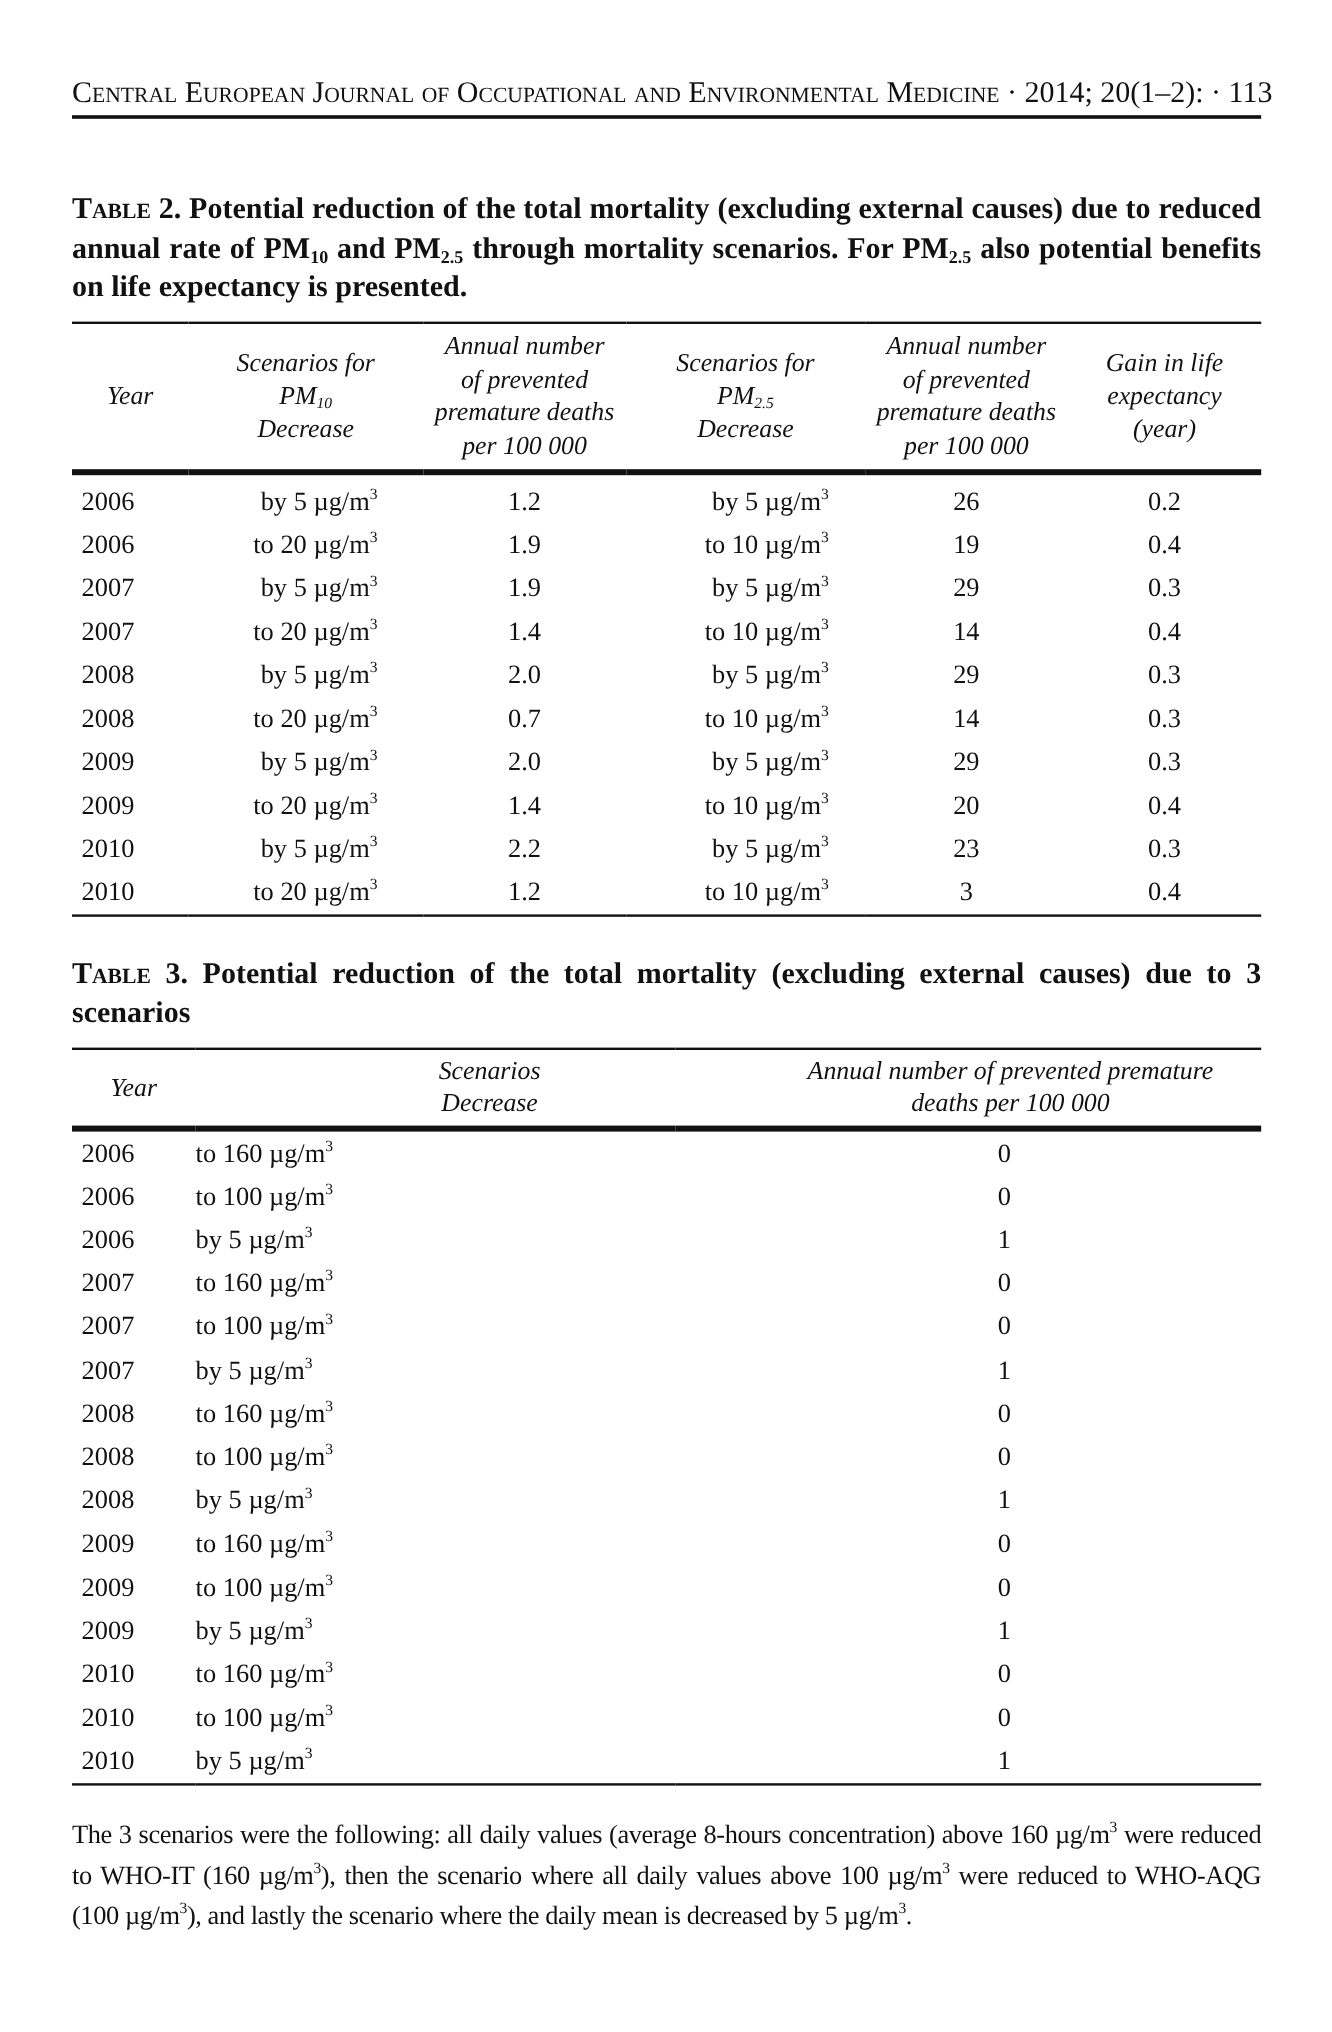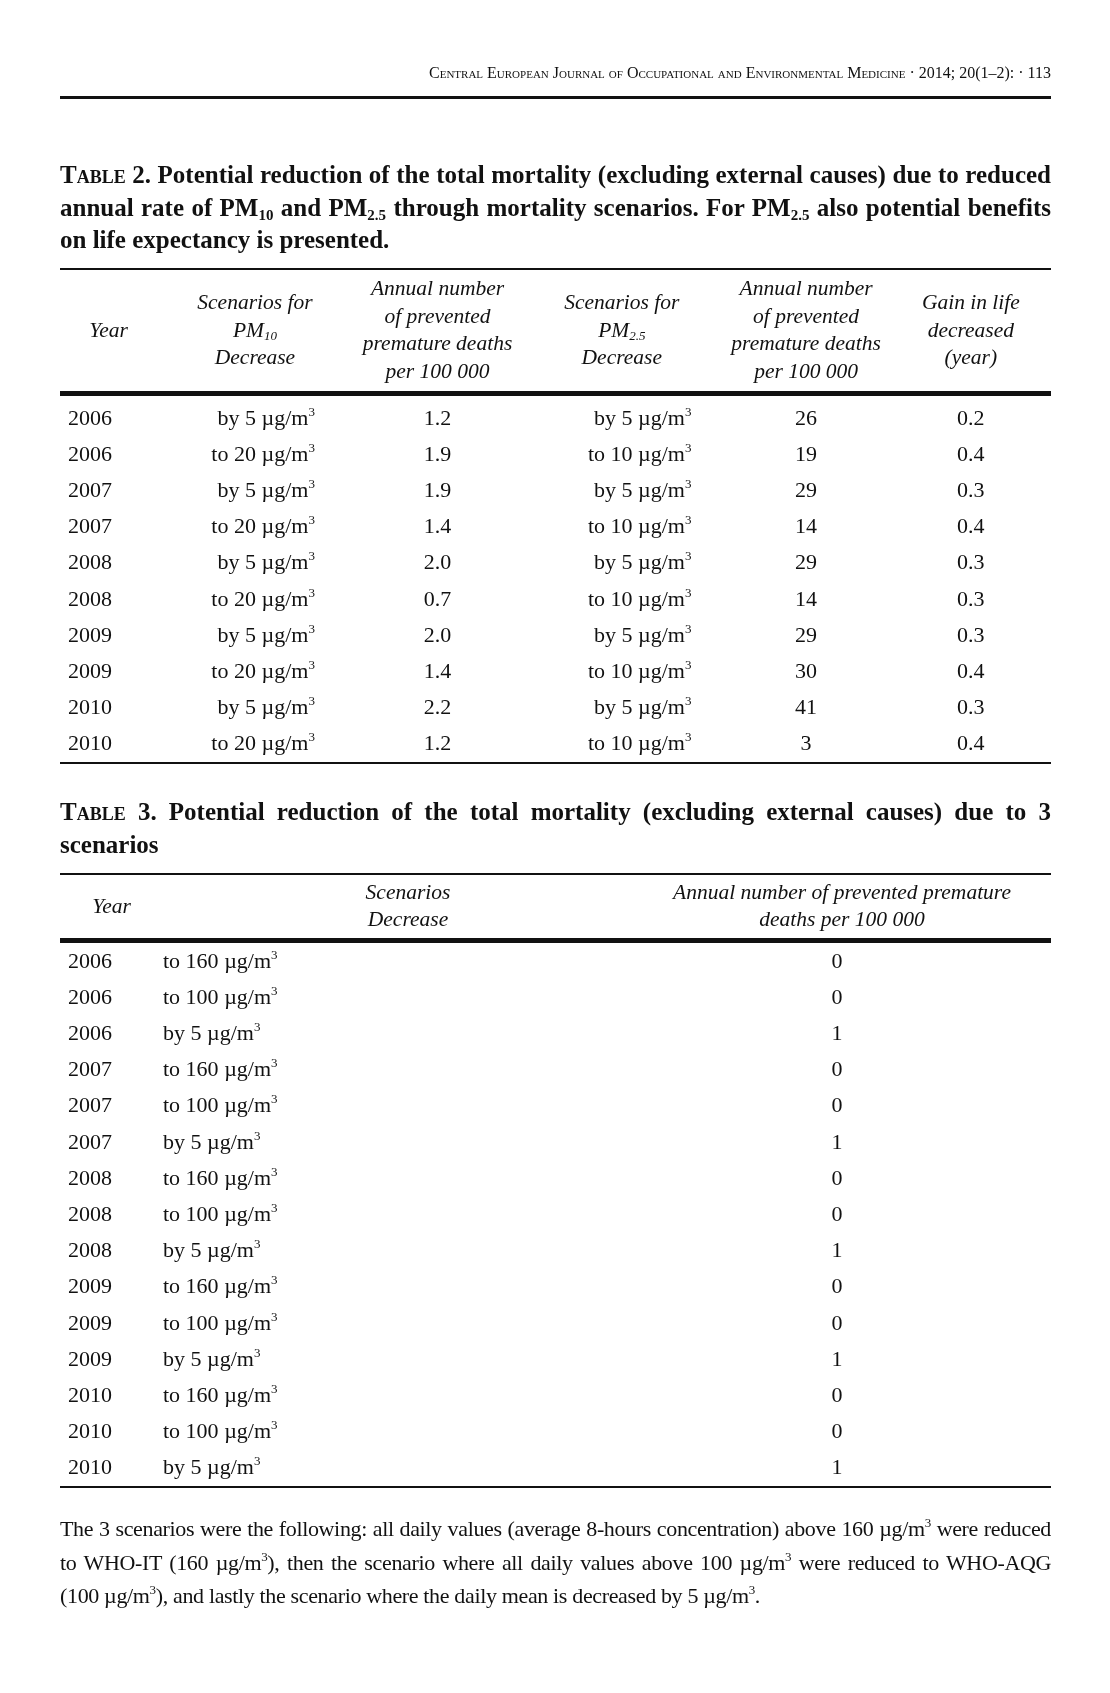--- a/index.html
+++ b/index.html
@@ -4,21 +4,21 @@
 <style>
   html, body { margin: 0; padding: 0; background: #ffffff; }
   body {
     width: 1110px; height: 1693px; position: relative; overflow: hidden;
     font-family: "Liberation Serif", "DejaVu Serif", serif; color: #111111;
   }
   .page { position: absolute; left: 60px; width: 991px; top: 0; }
 
   .running-head {
     position: absolute; top: 64px; left: 0; width: 991px; text-align: right;
-    font-size: 16px; letter-spacing: 0; white-space: nowrap;
+    font-size: 25px; letter-spacing: 0; white-space: nowrap;
   }
   .running-head .sc { font-variant: small-caps; }
   .head-rule { position: absolute; top: 96px; left: 0; width: 991px; height: 3px; background: #111; }
 
   .caption {
     position: absolute; left: 0; width: 991px; font-weight: bold; font-size: 25px;
     line-height: 32.5px; text-align: justify; text-align-last: left;
   }
   .caption .lead { font-variant: small-caps; }
   .caption sub { font-size: 15px; vertical-align: -4px; line-height: 0; }
@@ -96,21 +96,21 @@
           <span>Decrease</span>
         </th>
         <th class="c-n25">
           <span>Annual number</span><br>
           <span>of prevented</span><br>
           <span>premature deaths</span><br>
           <span>per 100 000</span>
         </th>
         <th class="c-gain">
           <span>Gain in life</span><br>
-          <span>decreased</span><br>
+          <span>expectancy</span><br>
           <span>(year)</span>
         </th>
       </tr>
     </thead>
     <tbody id="t2-body">
         <tr>
           <td class="c-year"><span>2006</span></td>
           <td class="c-s10" style="padding-right:38px"><span>by 5 </span><span>µg/m</span><sup>3</sup></td>
           <td class="c-n10"><span>1.2</span></td>
           <td class="c-s25" style="padding-right:30px"><span>by 5 </span><span>µg/m</span><sup>3</sup></td>
@@ -163,29 +163,29 @@
           <td class="c-n10"><span>2.0</span></td>
           <td class="c-s25" style="padding-right:30px"><span>by 5 </span><span>µg/m</span><sup>3</sup></td>
           <td class="c-n25"><span>29</span></td>
           <td class="c-gain"><span>0.3</span></td>
         </tr>
         <tr>
           <td class="c-year"><span>2009</span></td>
           <td class="c-s10" style="padding-right:38px"><span>to 20 </span><span>µg/m</span><sup>3</sup></td>
           <td class="c-n10"><span>1.4</span></td>
           <td class="c-s25" style="padding-right:30px"><span>to 10 </span><span>µg/m</span><sup>3</sup></td>
-          <td class="c-n25"><span>30</span></td>
+          <td class="c-n25"><span>20</span></td>
           <td class="c-gain"><span>0.4</span></td>
         </tr>
         <tr>
           <td class="c-year"><span>2010</span></td>
           <td class="c-s10" style="padding-right:38px"><span>by 5 </span><span>µg/m</span><sup>3</sup></td>
           <td class="c-n10"><span>2.2</span></td>
           <td class="c-s25" style="padding-right:30px"><span>by 5 </span><span>µg/m</span><sup>3</sup></td>
-          <td class="c-n25"><span>41</span></td>
+          <td class="c-n25"><span>23</span></td>
           <td class="c-gain"><span>0.3</span></td>
         </tr>
         <tr>
           <td class="c-year"><span>2010</span></td>
           <td class="c-s10" style="padding-right:38px"><span>to 20 </span><span>µg/m</span><sup>3</sup></td>
           <td class="c-n10"><span>1.2</span></td>
           <td class="c-s25" style="padding-right:30px"><span>to 10 </span><span>µg/m</span><sup>3</sup></td>
           <td class="c-n25"><span>3</span></td>
           <td class="c-gain"><span>0.4</span></td>
         </tr>

